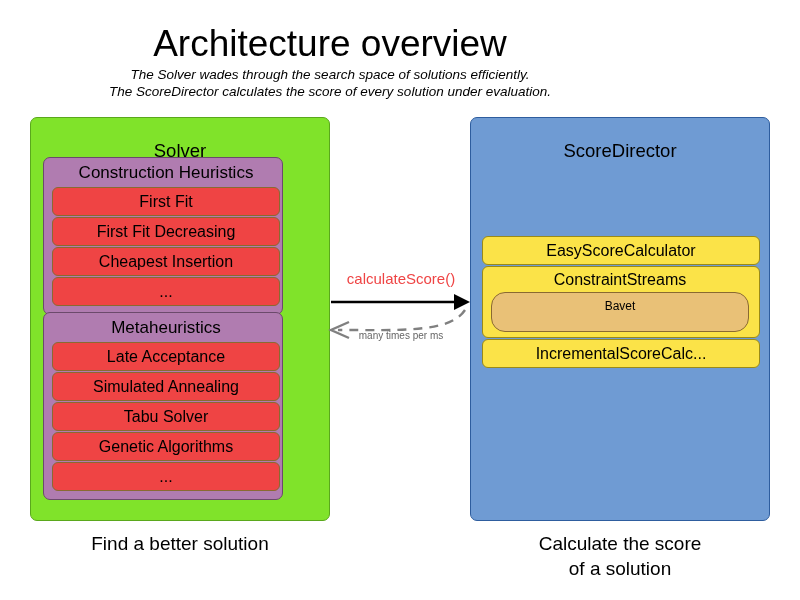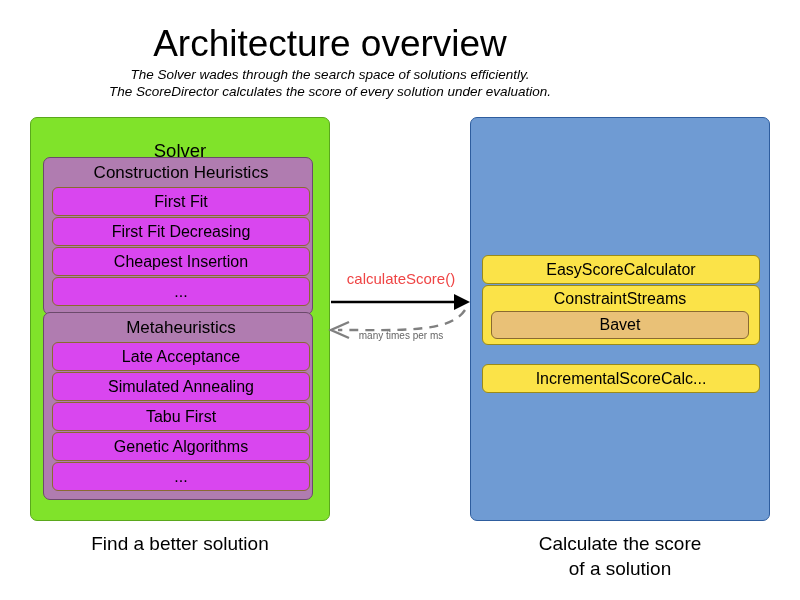--- a/index.html
+++ b/index.html
@@ -63,21 +63,21 @@
     text-align: center;
     font-size: 18.5px;
     line-height: 22px;
     padding-top: 22px;
   }
 
   
   .group {
     position: absolute;
     left: 12px;
-    width: 270px;
+    width: 240px;
     background: #b07cb0;
     border: 1px solid #6b4a6b;
     border-radius: 7px;
     box-sizing: border-box;
     padding: 3px 2px 8px 8px;
   }
   .group-ch { top: 39px; }
   .group-mh { top: 194px; }
   .group-title {
     text-align: center;
@@ -90,21 +90,21 @@
   .box {
     border-radius: 6px;
     box-sizing: border-box;
     text-align: center;
     font-size: 16px;
     line-height: 27px;
     height: 29px;
     margin-bottom: 1px;
   }
   .box-orange {
-    background: #d946ef;
+    background: #ef4444;
     border: 1px solid #8a6a31;
   }
   .box-orange:last-child { margin-bottom: 0; }
 
   
   .sd-stack {
     position: absolute;
     left: 11px;
     top: 118px;
     width: 278px;
@@ -114,37 +114,36 @@
     border: 1px solid #9a8a18;
     border-radius: 6px;
     box-sizing: border-box;
     text-align: center;
     font-size: 16px;
     margin-bottom: 1px;
   }
   .box-yellow.simple {
     height: 29px;
     line-height: 27px;
-    margin-top: 19px;
   }
   .box-yellow.nested {
     padding: 0 10px 5px 8px;
   }
   .nested-title {
     font-size: 16px;
     line-height: 25px;
     text-align: center;
   }
   .box-nested-inner {
     background: #e9c177;
     border: 1px solid #8a6a31;
-    border-radius: 6px;
-    height: 28px;
+    border-radius: 14px;
+    height: 40px;
     line-height: 26px;
-    font-size: 16px;
+    font-size: 12px;
     text-align: center;
     box-sizing: border-box;
   }
 
   
   .arrow-layer {
     position: absolute;
     left: 0;
     top: 0;
     width: 800px;
@@ -205,27 +204,28 @@
     <div class="box box-orange">First Fit</div>
     <div class="box box-orange">First Fit Decreasing</div>
     <div class="box box-orange">Cheapest Insertion</div>
     <div class="box box-orange">...</div>
   </div>
 
   <div class="group group-mh">
     <div class="group-title">Metaheuristics</div>
     <div class="box box-orange">Late Acceptance</div>
     <div class="box box-orange">Simulated Annealing</div>
-    <div class="box box-orange">Tabu First</div>
+    <div class="box box-orange">Tabu Solver</div>
     <div class="box box-orange">Genetic Algorithms</div>
     <div class="box box-orange">...</div>
   </div>
 </div>
 
 <div class="panel panel-scoredirector">
+  <div class="panel-title">ScoreDirector</div>
 
   <div class="sd-stack">
     <div class="box-yellow simple">EasyScoreCalculator</div>
 
     <div class="box-yellow nested">
       <div class="nested-title">ConstraintStreams</div>
       <div class="box-nested-inner">Bavet</div>
     </div>
 
     <div class="box-yellow simple">IncrementalScoreCalc...</div>

